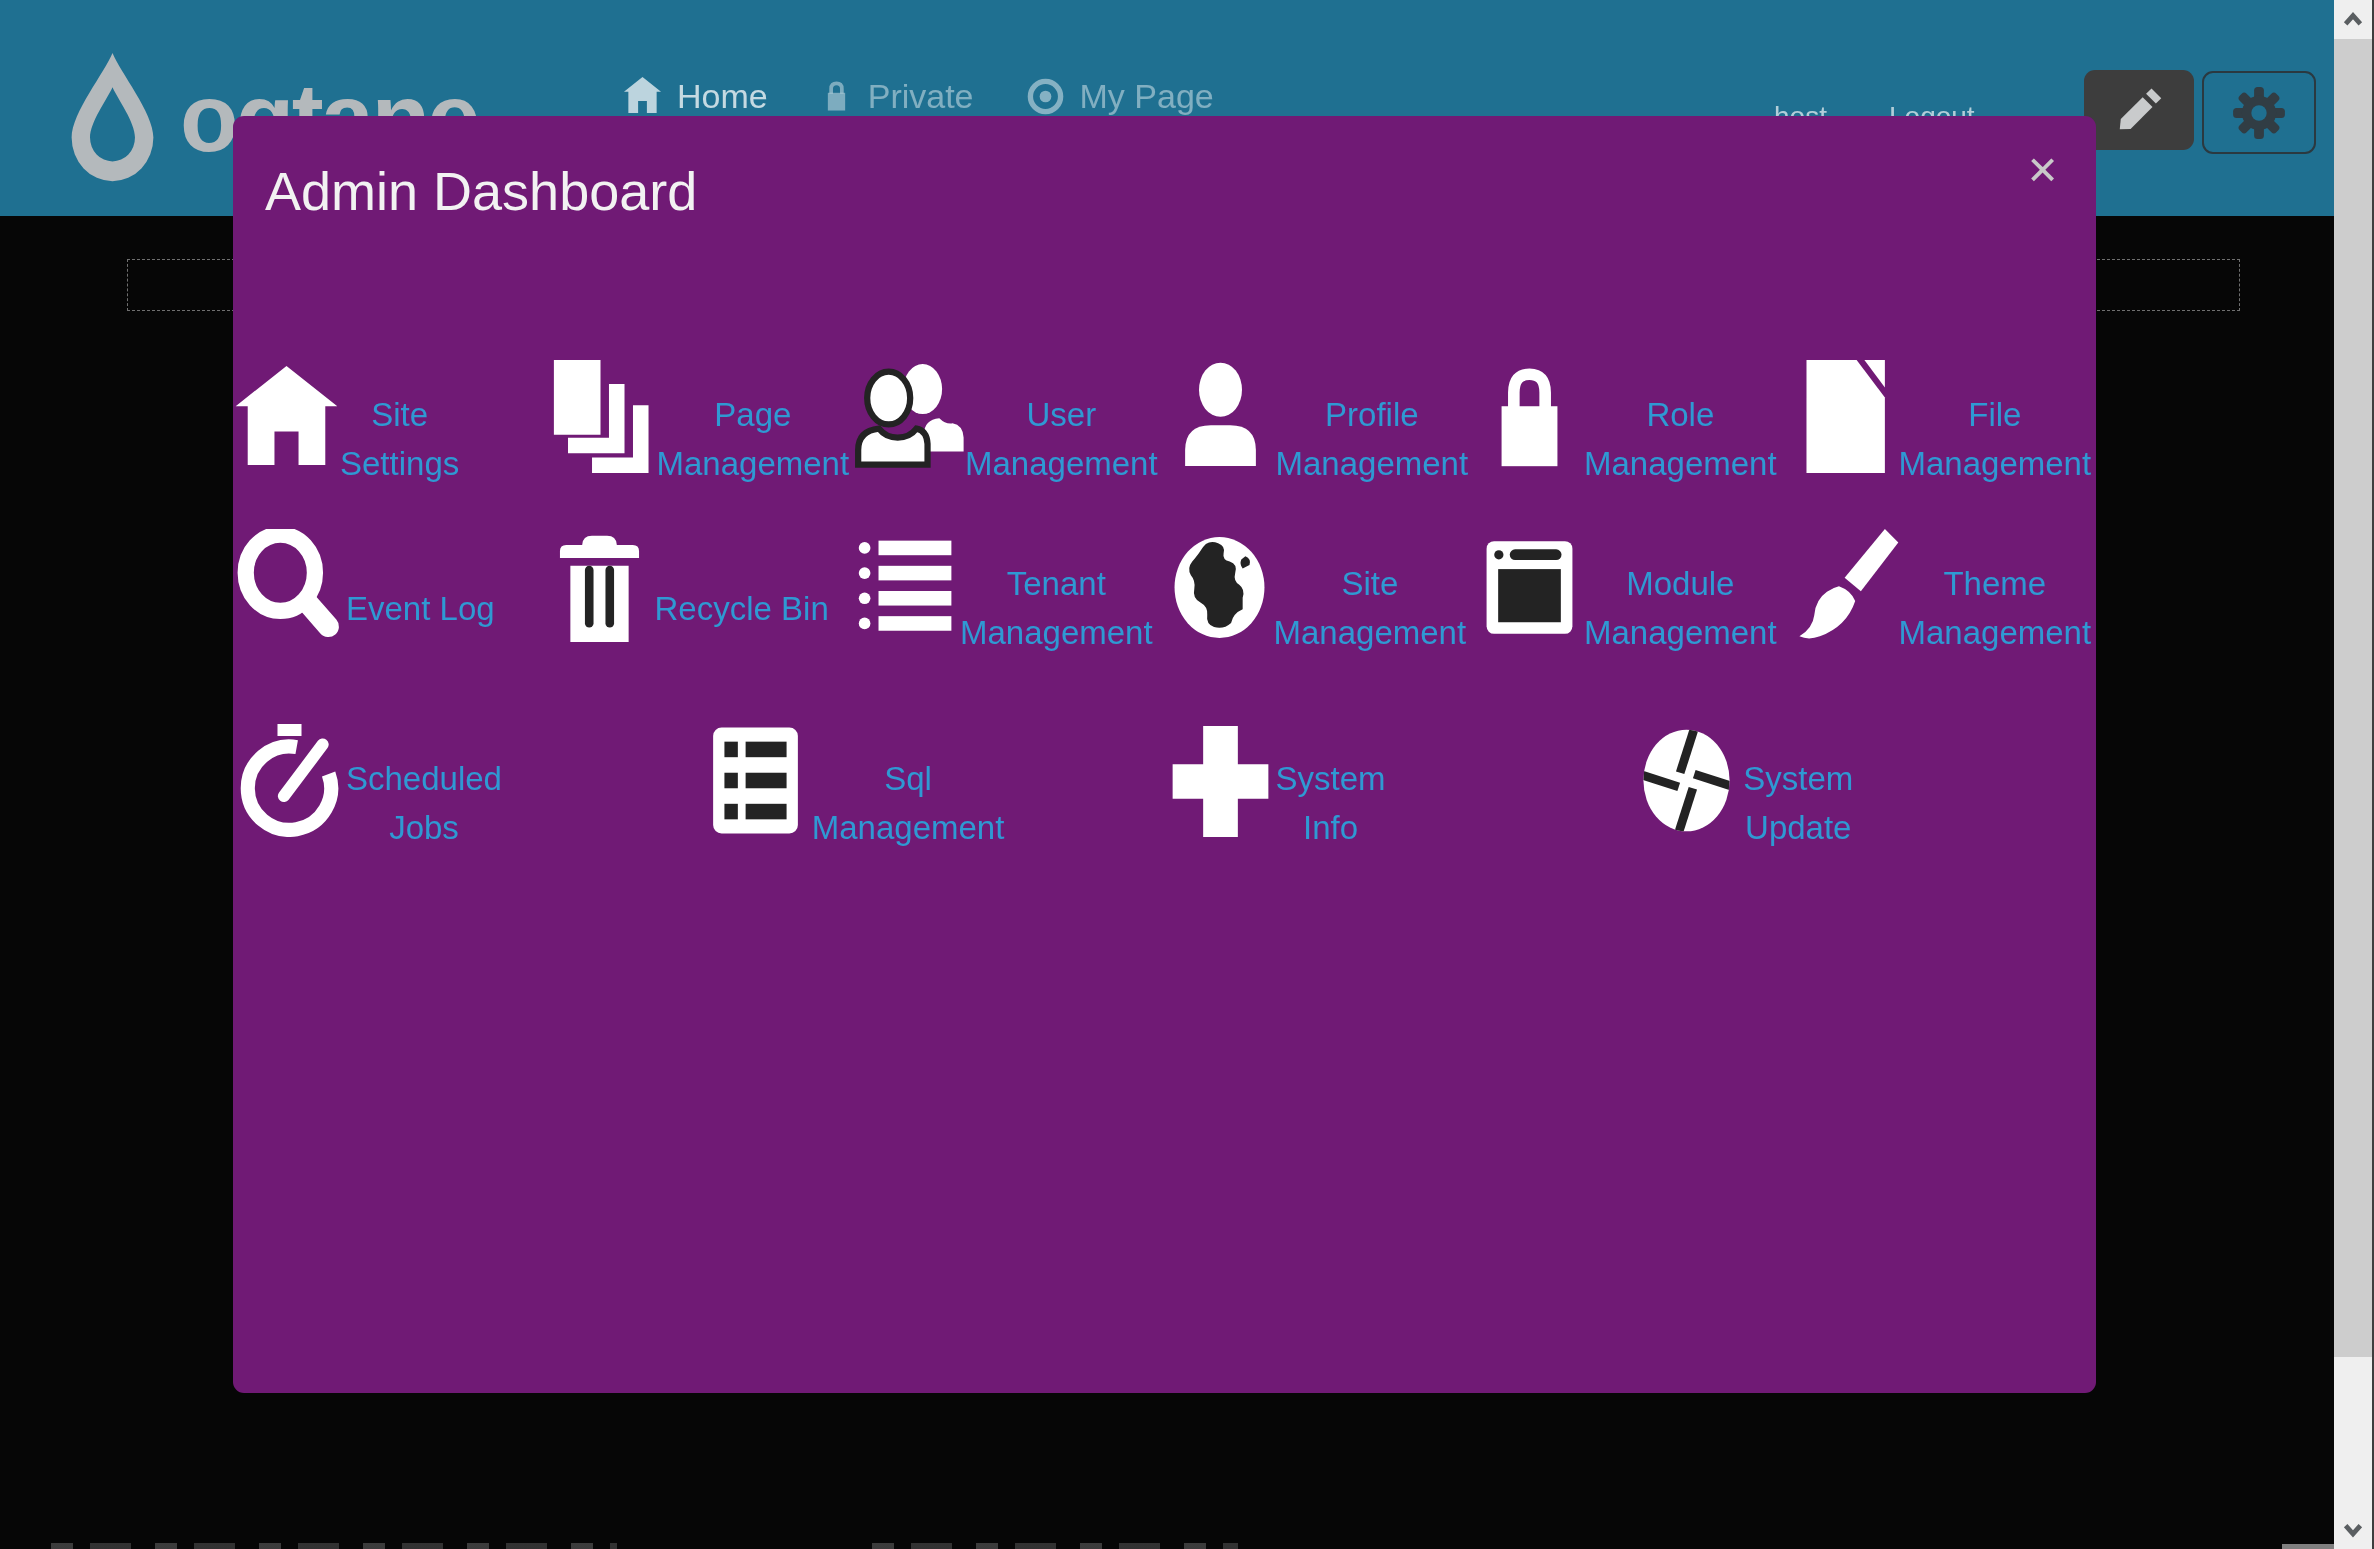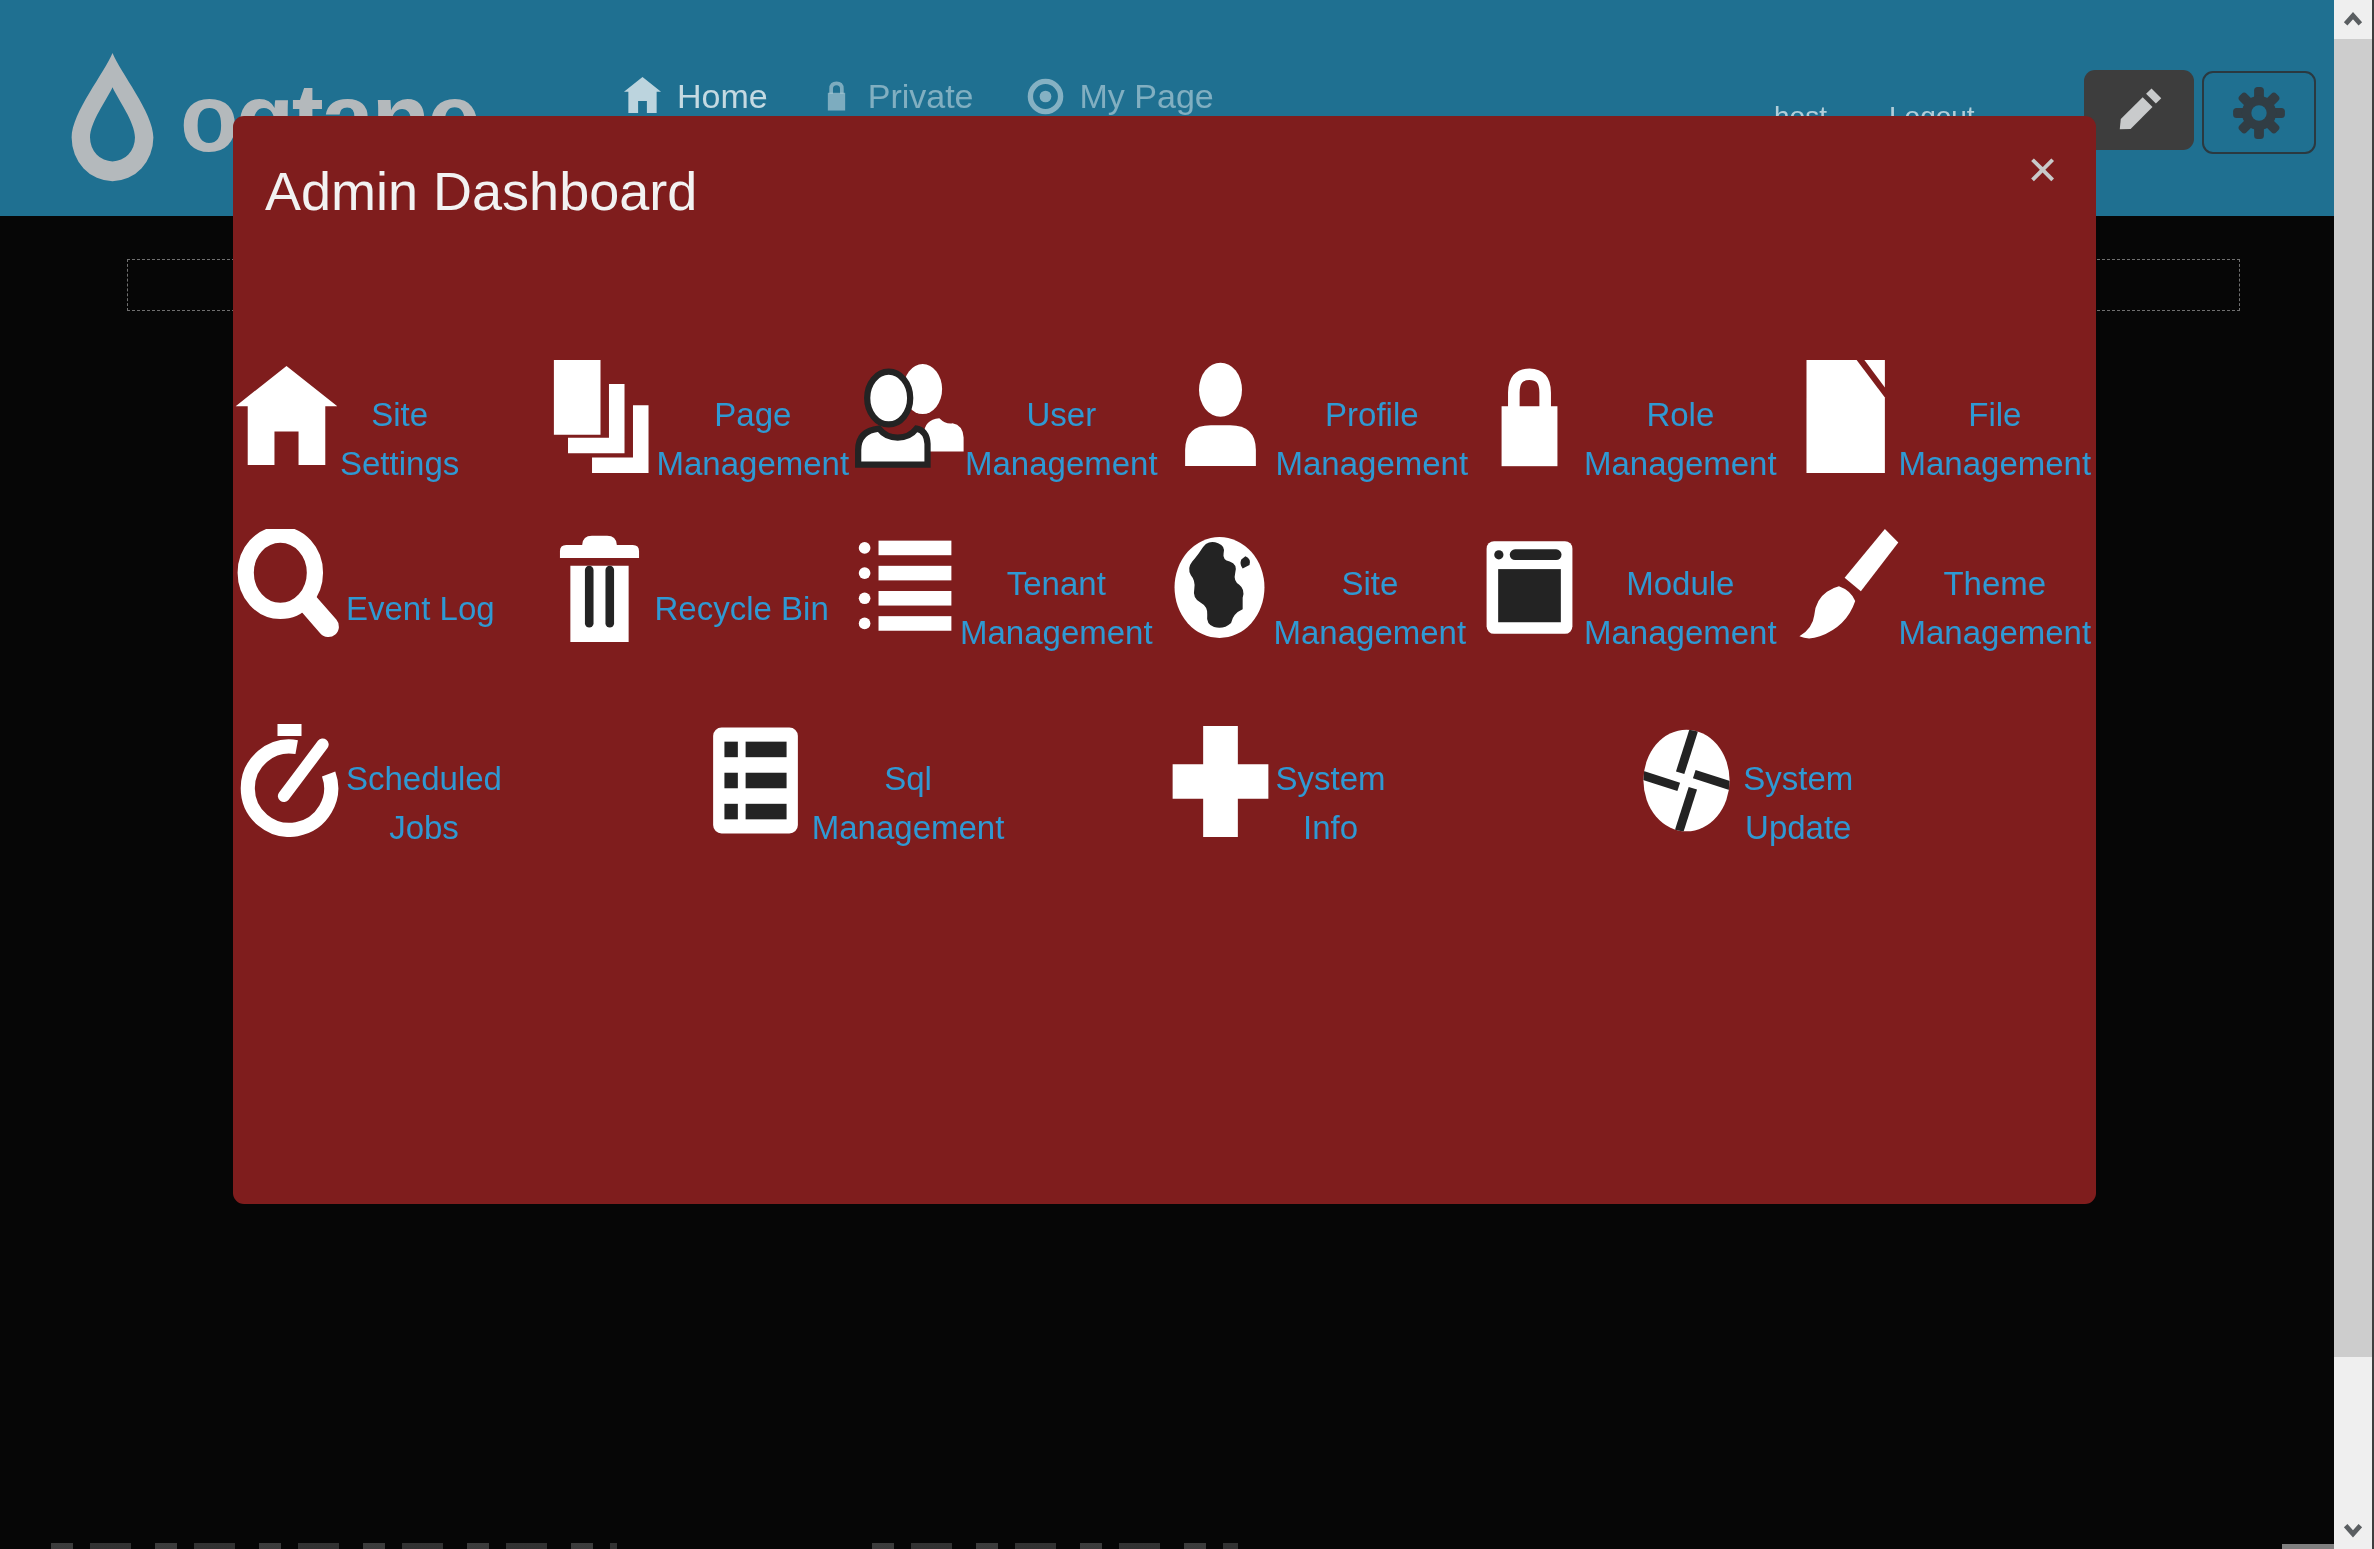--- a/index.html
+++ b/index.html
@@ -21,21 +21,21 @@
   .hdr-btn{position:absolute;border-radius:11px;display:flex;align-items:center;justify-content:center;cursor:pointer;}
   .edit-btn{left:2084px;top:70px;width:110px;height:80px;background:#3d3d3d;}
   .settings-btn{left:2202px;top:71px;width:110px;height:79px;background:transparent;border:2.8px solid #2b3940;}
   
   .dashed-box{position:absolute;left:127px;top:259px;width:2111px;height:50px;
               border:1.9px dashed #6f6f6f;z-index:1;}
   .frag{position:absolute;height:5.6px;top:1543px;z-index:1;opacity:.85;
         background:repeating-linear-gradient(90deg,#454545 0 22px,transparent 22px 39px,#3a3a3a 39px 80px,transparent 80px 104px);}
   #frag-a{left:51px;width:566px;} #frag-b{left:872px;width:366px;}
   
-  .modal{position:absolute;left:233px;top:116px;width:1863px;height:1088px;background:#7f1d1d;
+  .modal{position:absolute;left:233px;top:116px;width:1863px;height:1277px;background:#701a75;
          border-radius:11px;z-index:5;}
   .modal-header{position:relative;padding:43px 37px 0 32px;}
   .modal-title{font-size:54px;line-height:65px;color:#f2f2f2;font-weight:400;}
   .modal-close{position:absolute;top:35px;right:37px;font-size:39px;color:#c9c9c9;cursor:pointer;line-height:1;}
   .tile-row{display:flex;width:100%;}
   #row-0{margin-top:122px;} #row-1{margin-top:27px;} #row-2{margin-top:53px;}
   .tile{flex:1 1 0;display:flex;flex-direction:row;align-items:center;cursor:pointer;}
   .iconbox{height:111px;display:flex;align-items:flex-end;justify-content:center;}
   .iconbox svg{display:block;}
   .tile-label{margin-top:44px;text-align:center;font-size:33px;line-height:49px;color:#2f99d3;}

